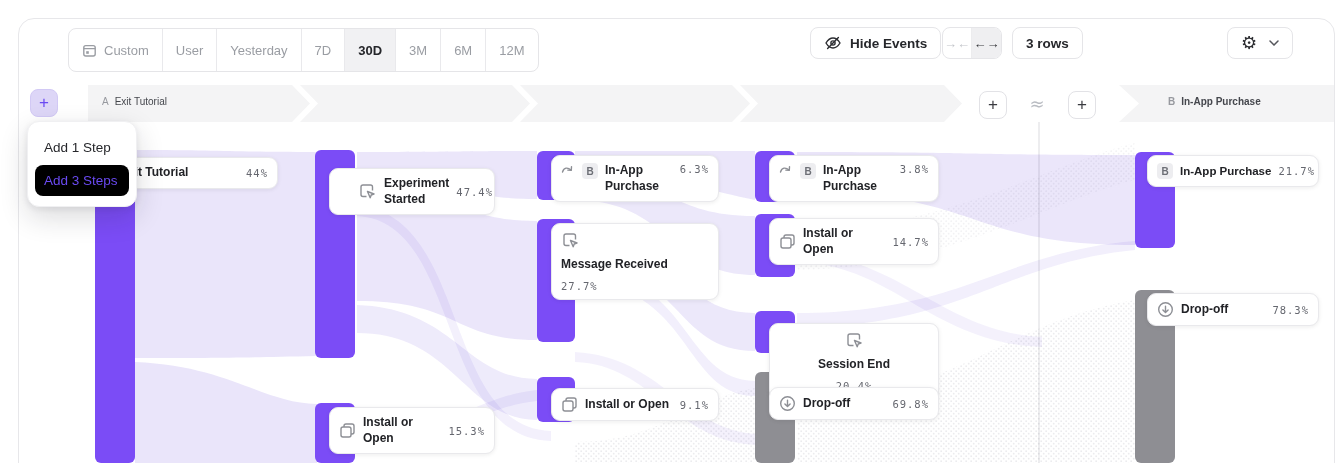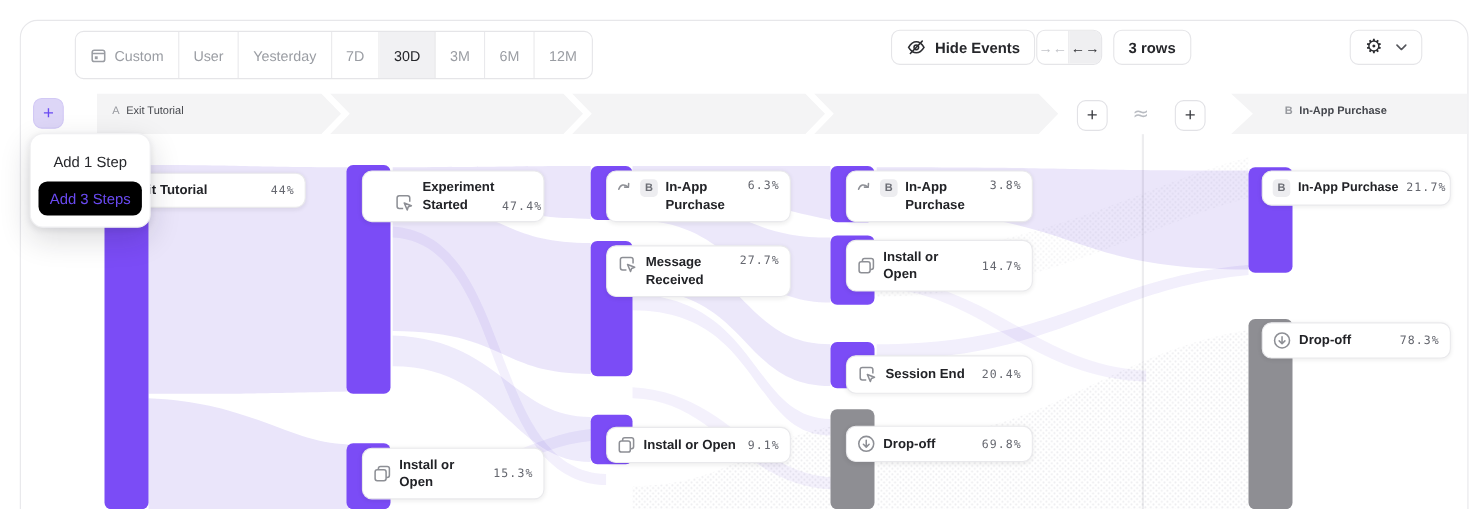--- a/index.html
+++ b/index.html
@@ -11,21 +11,21 @@
   .outer-card { position:absolute; left:18px; top:18px; width:1317px; height:480px;
                 background:#fff; border:1px solid #e7e7ea; border-radius:16px; }
 
   
   .date-control { position:absolute; left:68px; top:28px; height:44px;
                   display:inline-flex; align-items:stretch; background:#fff;
                   border:1px solid #e5e5e8; border-radius:8px; overflow:hidden; }
   .seg { display:flex; align-items:center; gap:7px; padding:0 13px;
          font-size:13px; color:#9a9da3; border-right:1px solid #e9e9ec; cursor:pointer; white-space:nowrap; }
   .seg:last-child { border-right:none; }
-  .seg.active { background:#f1f1f3; color:#25262a; font-weight:400; }
+  .seg.active { background:#f1f1f3; color:#25262a; font-weight:700; }
   .cal-icon svg { display:block; }
 
   .right-tools { position:absolute; right:0; top:27px; left:0; height:32px; pointer-events:none; }
   .btn { position:absolute; height:32px; border:1px solid #e5e5e8; border-radius:8px; background:#fff;
          display:inline-flex; align-items:center; gap:8px; padding:0 13px;
          font-size:13.5px; font-weight:600; color:#26272b; pointer-events:auto; cursor:pointer; white-space:nowrap; }
   .arrow-seg { position:absolute; left:942px; top:0; height:32px; display:inline-flex;
                border:1px solid #e5e5e8; border-radius:8px; overflow:hidden; background:#fff; pointer-events:auto; }
   .arrow-cell { width:29px; display:flex; align-items:center; justify-content:center;
                 font-size:13px; cursor:pointer; }
@@ -61,21 +61,21 @@
   .node-card .label { font-size:12px; font-weight:700; color:#222327; line-height:1.3; flex:1 1 auto; }
   .node-card .pct { font-family:"DejaVu Sans Mono", monospace; font-size:10.5px; letter-spacing:1px;
                     color:#65676f; white-space:nowrap; }
   .node-icon { flex:0 0 auto; display:flex; align-items:center; }
   .b-badge { flex:0 0 auto; width:16px; height:16px; border-radius:4px; background:#ededf0;
              color:#6d6f76; font-size:10px; font-weight:700; display:flex; align-items:center; justify-content:center; }
 
   
   .menu { position:absolute; left:27px; top:121px; width:110px; background:#fff; border-radius:12px;
           border:1px solid #f0f0f2; box-shadow:0 10px 28px rgba(25,25,40,.16), 0 2px 6px rgba(25,25,40,.08);
-          padding:10px 7px; z-index:30;text-align:center; }
+          padding:10px 7px; z-index:30; }
   .menu-item { padding:8px 9px; border-radius:8px; font-size:13.5px; color:#26272b; cursor:pointer; white-space:nowrap; }
   .menu-item.active { background:#000000; color:#6a4af2; }
   .menu-item + .menu-item { margin-top:2px; }
 
   svg { display:block; }
 </style>
 </head>
 <body>
 
 <div class="stage">
@@ -224,21 +224,21 @@
   <div class="bar purple" style="left:755px; top:311px; width:40px; height:42px;"></div>
   <div class="bar gray" style="left:755px; top:372px; width:40px; height:91px;"></div>
   <div class="bar purple" style="left:1135px;top:152px; width:40px; height:96px;"></div>
   <div class="bar gray" style="left:1135px;top:290px; width:40px; height:173px;"></div>
 
   <div class="node-card" style="left:110px; top:157px; width:168px;">
     <span class="label">Exit Tutorial</span>
     <span class="pct">44%</span>
   </div>
 
-  <div class="node-card" style="left:329px; top:155px; width:166px; align-items:flex-end;padding-left:28px;">
+  <div class="node-card" style="left:329px; top:168px; width:166px; align-items:center;padding-left:28px;">
     <span class="node-icon">
       <svg width="19" height="19" viewBox="0 0 19 19" fill="none" stroke="#8d8f95" stroke-width="1.4" stroke-linejoin="round">
         <path d="M14.5 8.5 V5 a2 2 0 0 0 -2 -2 H5 a2 2 0 0 0 -2 2 v7.5 a2 2 0 0 0 2 2 h3.5"></path>
         <path d="M9.5 9.5 L16 12 L13.2 13 L12.2 15.8 Z"></path>
       </svg>
     </span>
     <span class="label">Experiment Started</span>
     <span class="pct">47.4%</span>
   </div>
 
@@ -247,21 +247,21 @@
       <svg width="14" height="12" viewBox="0 0 14 12" fill="none" stroke="#8d8f95" stroke-width="1.4" stroke-linecap="round" stroke-linejoin="round">
         <path d="M1.5 9 C3 4.5 6.5 4 10 7"></path>
           <path d="M10.5 3.8 L10.3 7.3 L6.8 7.1"></path>
       </svg>
     </span>
     <span class="b-badge">B</span>
     <span class="label">In-App Purchase</span>
     <span class="pct">6.3%</span>
   </div>
 
-  <div class="node-card" style="left:551px; top:223px; width:168px; align-items:flex-start;">
+  <div class="node-card" style="left:551px; top:223px; width:168px; align-items:flex-start;flex-direction:column;">
     <span class="node-icon">
       <svg width="19" height="19" viewBox="0 0 19 19" fill="none" stroke="#8d8f95" stroke-width="1.4" stroke-linejoin="round">
         <path d="M14.5 8.5 V5 a2 2 0 0 0 -2 -2 H5 a2 2 0 0 0 -2 2 v7.5 a2 2 0 0 0 2 2 h3.5"></path>
         <path d="M9.5 9.5 L16 12 L13.2 13 L12.2 15.8 Z"></path>
       </svg>
     </span>
     <span class="label">Message Received</span>
     <span class="pct">27.7%</span>
   </div>
 
@@ -292,21 +292,21 @@
     <span class="node-icon">
       <svg width="17" height="17" viewBox="0 0 17 17" fill="none" stroke="#8d8f95" stroke-width="1.4">
         <rect x="5" y="2" width="10" height="10" rx="2"></rect>
         <rect x="2" y="5" width="10" height="10" rx="2" fill="#fff"></rect>
       </svg>
     </span>
     <span class="label">Install or Open</span>
     <span class="pct">14.7%</span>
   </div>
 
-  <div class="node-card" style="left:769px; top:323px; width:170px;">
+  <div class="node-card" style="left:769px; top:323px; width:170px;flex-direction:column;">
     <span class="node-icon">
       <svg width="19" height="19" viewBox="0 0 19 19" fill="none" stroke="#8d8f95" stroke-width="1.4" stroke-linejoin="round">
         <path d="M14.5 8.5 V5 a2 2 0 0 0 -2 -2 H5 a2 2 0 0 0 -2 2 v7.5 a2 2 0 0 0 2 2 h3.5"></path>
         <path d="M9.5 9.5 L16 12 L13.2 13 L12.2 15.8 Z"></path>
       </svg>
     </span>
     <span class="label">Session End</span>
     <span class="pct">20.4%</span>
   </div>
 

